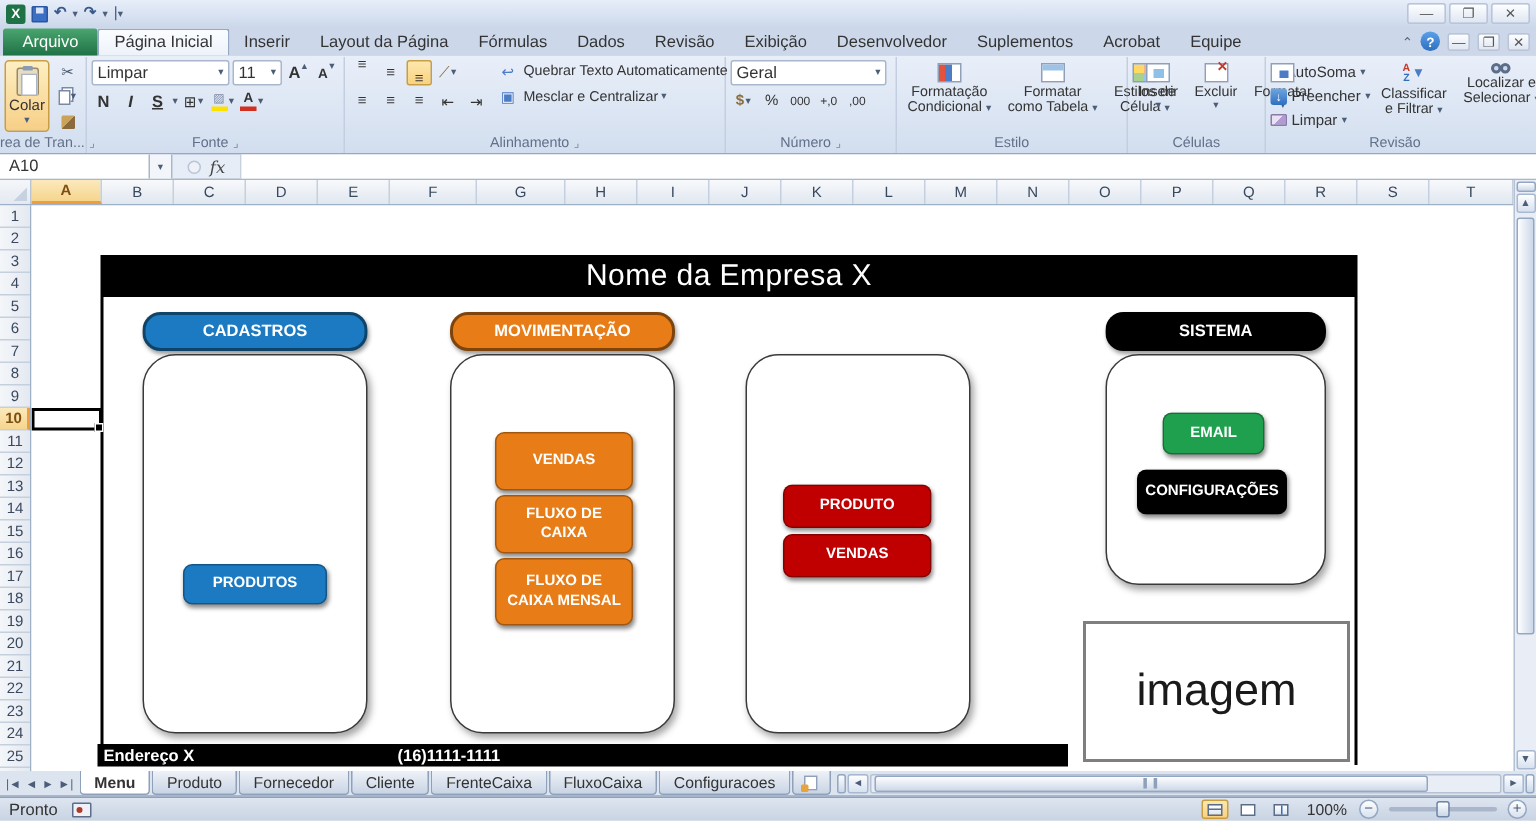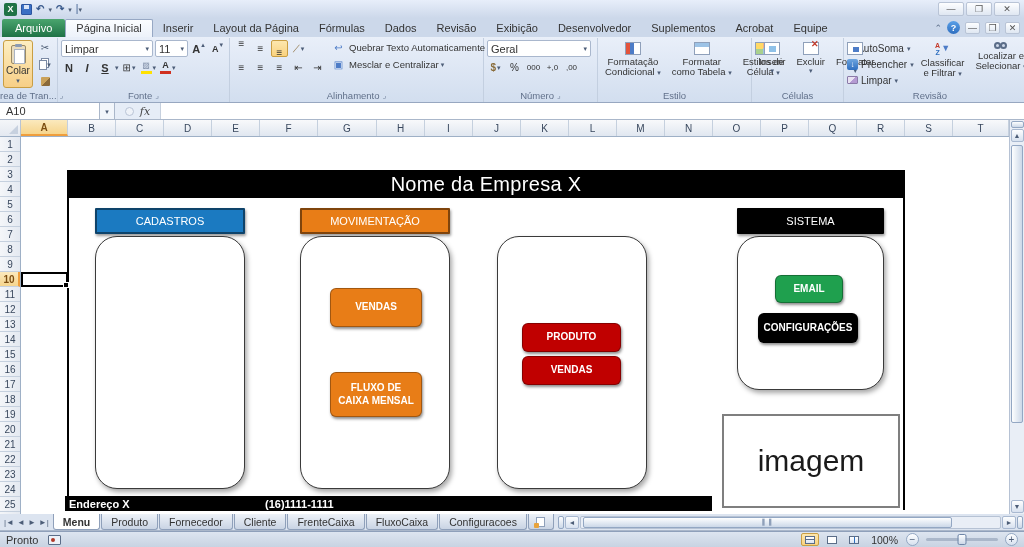--- a/index.html
+++ b/index.html
@@ -107,21 +107,21 @@
   .vscroll{position:absolute;right:0;top:0;width:15px;bottom:0;background:#e9eef6;border-left:1px solid #b6c2d4;display:flex;flex-direction:column;align-items:center}
   .vs-split{width:13px;height:7px;background:linear-gradient(#fdfeff,#ccd8e8);border:1px solid #93a7c3;border-radius:2px;margin:1px 0}
   .vs-btn{width:13px;height:13px;display:flex;align-items:center;justify-content:center;font-size:7px;color:#4c5d77;background:linear-gradient(#fdfeff,#d7e1ef);border:1px solid #a8b8d0;border-radius:2px}
   .vs-track{flex:1;width:100%;position:relative}
   .vs-thumb{position:absolute;left:1px;right:1px;top:3px;height:278px;background:linear-gradient(90deg,#fdfeff,#ccd8e8);border:1px solid #93a7c3;border-radius:2px}
   .vs-btn.bottom{margin-bottom:1px}
 
   
   .banner{position:absolute;left:46px;top:33px;width:838px;height:28px;background:#000;color:#fff;display:flex;align-items:center;justify-content:center;font-size:20px;letter-spacing:.3px}
   .vline{position:absolute;width:2px;background:#000}
-  .cat{position:absolute;height:26px;border-radius:1px;color:#fff;font-weight:normal;font-size:11px;display:flex;align-items:center;justify-content:center;border:2px solid rgba(0,0,0,.45);box-shadow:1px 2px 3px rgba(0,0,0,.4)}
+  .cat{position:absolute;height:26px;border-radius:12px;color:#fff;font-weight:bold;font-size:11px;display:flex;align-items:center;justify-content:center;border:2px solid rgba(0,0,0,.45);box-shadow:1px 2px 3px rgba(0,0,0,.4)}
   .panel{position:absolute;background:#fff;border:1.5px solid #3a3a3a;border-radius:22px;box-shadow:2px 3px 5px rgba(0,0,0,.35)}
   .mbtn{position:absolute;border-radius:6px;color:#fff;font-weight:bold;font-size:10px;display:flex;align-items:center;justify-content:center;text-align:center;line-height:1.25;box-shadow:1px 2px 3px rgba(0,0,0,.45);border:1px solid rgba(0,0,0,.3);padding:1px 3px}
   .footerbar{position:absolute;left:44px;top:359px;width:647px;height:15px;background:#000;color:#fff;font-weight:bold;font-size:11px;display:flex;align-items:center}
   .footerbar .addr{margin-left:4px}
   .footerbar .phone{position:absolute;left:200px}
   .imagebox{position:absolute;left:701px;top:277px;width:178px;height:94px;background:#fff;border:2px solid #7f7f7f;display:flex;align-items:center;justify-content:center;font-size:30px;color:#1a1a1a}
   .selcell{position:absolute;left:0;top:135px;width:47px;height:15px;border:2px solid #000}
   .selcell:after{content:"";position:absolute;right:-3px;bottom:-3px;width:4px;height:4px;background:#000;border:1px solid #fff}
 
   
@@ -535,22 +535,24 @@
 
     <div class="cat" style="left: 74px; top: 71px; width: 150px; background-color: rgb(27, 122, 193);">CADASTROS</div>
     <div class="cat" style="left: 279px; top: 71px; width: 150px; background-color: rgb(232, 125, 23);">MOVIMENTAÇÃO</div>
     <div class="cat" style="left: 716px; top: 71px; width: 147px; background-color: rgb(0, 0, 0);">SISTEMA</div>
 
     <div class="panel" style="left:74px;top:99px;width:150px;height:253px"></div>
     <div class="panel" style="left:279px;top:99px;width:150px;height:253px"></div>
     <div class="panel" style="left:476px;top:99px;width:150px;height:253px"></div>
     <div class="panel" style="left:716px;top:99px;width:147px;height:154px"></div>
 
+    <div class="mbtn" style="left: 101px; top: 239px; width: 96px; height: 27px; background-color: rgb(27, 122, 193);">PRODUTOS</div>
 
     <div class="mbtn" style="left: 309px; top: 151px; width: 92px; height: 39px; background-color: rgb(232, 125, 23);">VENDAS</div>
+    <div class="mbtn" style="left: 309px; top: 193px; width: 92px; height: 39px; background-color: rgb(232, 125, 23);">FLUXO DE CAIXA</div>
     <div class="mbtn" style="left: 309px; top: 235px; width: 92px; height: 45px; background-color: rgb(232, 125, 23);">FLUXO DE CAIXA MENSAL</div>
 
     <div class="mbtn" style="left: 501px; top: 186px; width: 99px; height: 29px; background-color: rgb(192, 0, 0);">PRODUTO</div>
     <div class="mbtn" style="left: 501px; top: 219px; width: 99px; height: 29px; background-color: rgb(192, 0, 0);">VENDAS</div>
 
     <div class="mbtn" style="left: 754px; top: 138px; width: 68px; height: 28px; background-color: rgb(31, 160, 78);">EMAIL</div>
     <div class="mbtn" style="left: 737px; top: 176px; width: 100px; height: 30px; background-color: rgb(0, 0, 0);">CONFIGURAÇÕES</div>
 
     <div class="footerbar">
       <span class="addr">Endereço X</span>

